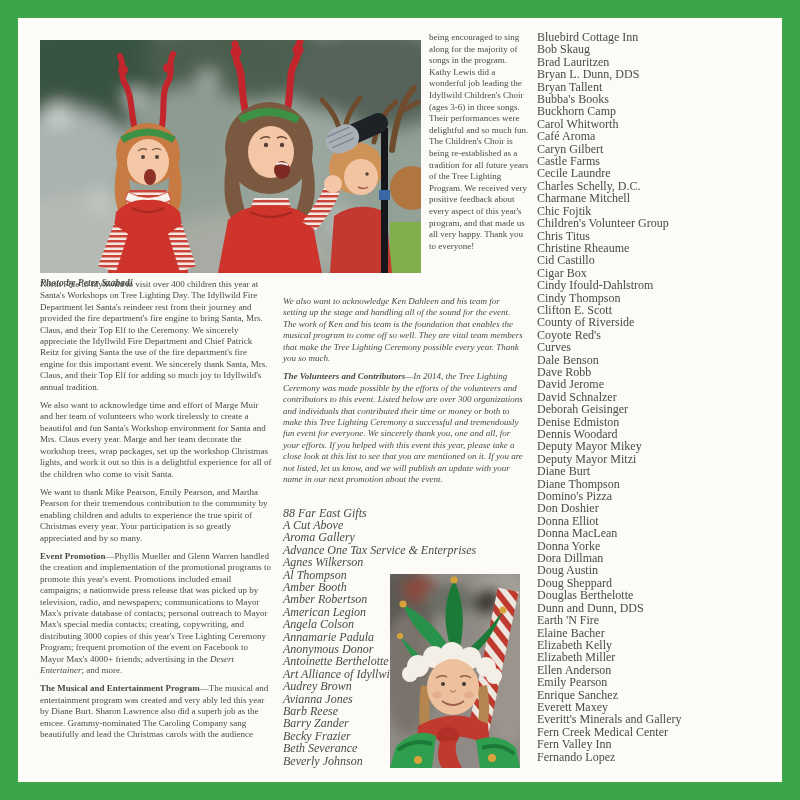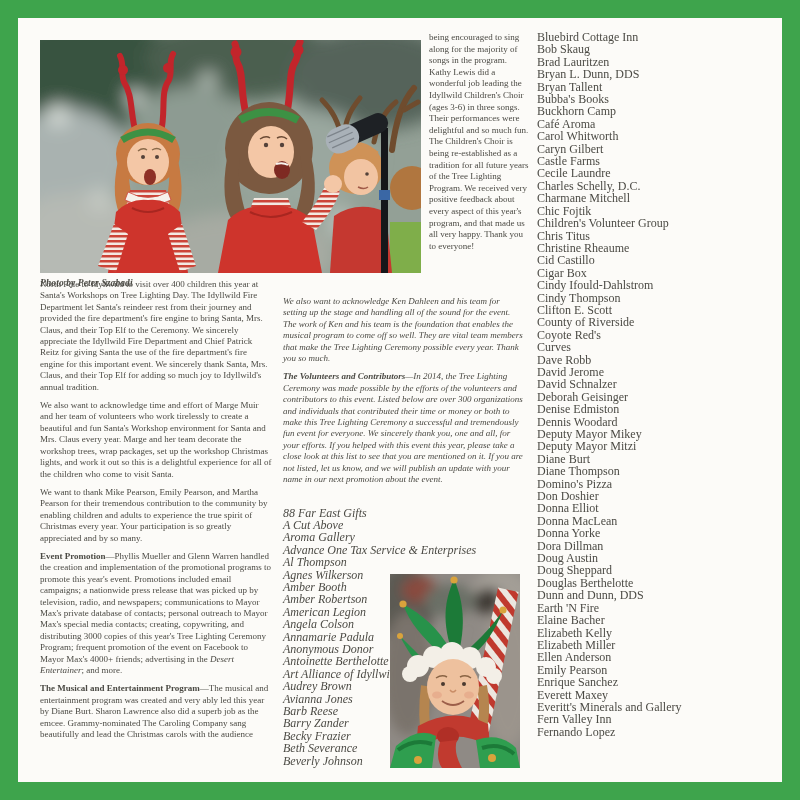--- a/index.html
+++ b/index.html
@@ -169,39 +169,40 @@
       </div>
 
     <div class="abs name-list" id="right-col">
         <div class="name-line">Bluebird Cottage Inn</div>
         <div class="name-line">Bob Skaug</div>
         <div class="name-line">Brad Lauritzen</div>
         <div class="name-line">Bryan L. Dunn, DDS</div>
         <div class="name-line">Bryan Tallent</div>
         <div class="name-line">Bubba's Books</div>
         <div class="name-line">Buckhorn Camp</div>
+        <div class="name-line">Carol Whitworth</div>
         <div class="name-line">Café Aroma</div>
-        <div class="name-line">Carol Whitworth</div>
         <div class="name-line">Caryn Gilbert</div>
         <div class="name-line">Castle Farms</div>
         <div class="name-line">Cecile Laundre</div>
         <div class="name-line">Charles Schelly, D.C.</div>
         <div class="name-line">Charmane Mitchell</div>
         <div class="name-line">Chic Fojtik</div>
         <div class="name-line">Children's Volunteer Group</div>
         <div class="name-line">Chris Titus</div>
         <div class="name-line">Christine Rheaume</div>
         <div class="name-line">Cid Castillo</div>
         <div class="name-line">Cigar Box</div>
         <div class="name-line">Cindy Ifould-Dahlstrom</div>
         <div class="name-line">Cindy Thompson</div>
         <div class="name-line">Clifton E. Scott</div>
         <div class="name-line">County of Riverside</div>
         <div class="name-line">Coyote Red's</div>
         <div class="name-line">Curves</div>
+        <div class="name-line">Dale Benson</div>
         <div class="name-line">Dave Robb</div>
         <div class="name-line">David Jerome</div>
         <div class="name-line">David Schnalzer</div>
         <div class="name-line">Deborah Geisinger</div>
         <div class="name-line">Denise Edmiston</div>
         <div class="name-line">Dennis Woodard</div>
         <div class="name-line">Deputy Mayor Mikey</div>
         <div class="name-line">Deputy Mayor Mitzi</div>
         <div class="name-line">Diane Burt</div>
         <div class="name-line">Diane Thompson</div>
@@ -217,20 +218,21 @@
         <div class="name-line">Dunn and Dunn, DDS</div>
         <div class="name-line">Earth 'N Fire</div>
         <div class="name-line">Elaine Bacher</div>
         <div class="name-line">Elizabeth Kelly</div>
         <div class="name-line">Elizabeth Miller</div>
         <div class="name-line">Ellen Anderson</div>
         <div class="name-line">Emily Pearson</div>
         <div class="name-line">Enrique Sanchez</div>
         <div class="name-line">Everett Maxey</div>
         <div class="name-line">Everitt's Minerals and Gallery</div>
+        <div class="name-line">Fern Creek Medical Center</div>
         <div class="name-line">Fern Valley Inn</div>
         <div class="name-line">Fernando Lopez</div>
       </div>
 
     <div class="abs textcol" id="left-col">
         <p class="body-para"><span>North Pole to Idyllwild to visit over 400 children this year at Santa's Workshops on Tree Lighting Day. The Idyllwild Fire Department let Santa's reindeer rest from their journey and provided the fire department's fire engine to bring Santa, Mrs. Claus, and their Top Elf to the Ceremony. We sincerely appreciate the Idyllwild Fire Department and Chief Patrick Reitz for giving Santa the use of the fire department's fire engine for this important event. We sincerely thank Santa, Mrs. Claus, and their Top Elf for adding so much joy to Idyllwild's annual tradition.</span></p>
         <p class="body-para"><span>We also want to acknowledge time and effort of Marge Muir and her team of volunteers who work tirelessly to create a beautiful and fun Santa's Workshop environment for Santa and Mrs. Claus every year. Marge and her team decorate the workshop trees, wrap packages, set up the workshop Christmas lights, and work it out so this is a delightful experience for all of the children who come to visit Santa.</span></p>
         <p class="body-para"><span>We want to thank Mike Pearson, Emily Pearson, and Martha Pearson for their tremendous contribution to the community by enabling children and adults to experience the true spirit of Christmas every year. Your participation is so greatly appreciated and by so many.</span></p>
         <p class="body-para"><span class="seg-bold">Event Promotion</span><span>—Phyllis Mueller and Glenn Warren handled the creation and implementation of the promotional programs to promote this year's event. Promotions included email campaigns; a nationwide press release that was picked up by television, radio, and newspapers; communications to Mayor Max's private database of contacts; personal outreach to Mayor Max's special media contacts; creating, copywriting, and distributing 3000 copies of this year's Tree Lighting Ceremony Program; frequent promotion of the event on Facebook to Mayor Max's 4000+ friends; advertising in the </span><span class="seg-italic">Desert Entertainer</span><span>; and more.</span></p>
         <p class="body-para"><span class="seg-bold">The Musical and Entertainment Program</span><span>—The musical and entertainment program was created and very ably led this year by Diane Burt. Sharon Lawrence also did a superb job as the emcee. Grammy-nominated The Caroling Company sang beautifully and lead the Christmas carols with the audience</span></p>
@@ -239,22 +241,22 @@
     <div class="abs textcol" id="mid-col">
       <div>
           <p class="body-para"><span>We also want to acknowledge Ken Dahleen and his team for setting up the stage and handling all of the sound for the event. The work of Ken and his team is the foundation that enables the musical program to come off so well. They are vital team members that make the Tree Lighting Ceremony possible every year. Thank you so much.</span></p>
           <p class="body-para"><span class="seg-bold">The Volunteers and Contributors</span><span>—In 2014, the Tree Lighting Ceremony was made possible by the efforts of the volunteers and contributors to this event. Listed below are over 300 organizations and individuals that contributed their time or money or both to make this Tree Lighting Ceremony a successful and tremendously fun event for everyone. We sincerely thank you, one and all, for your efforts. If you helped with this event this year, please take a close look at this list to see that you are mentioned on it. If you are not listed, let us know, and we will publish an update with your name in our next promotion about the event.</span></p>
         </div>
       <div class="name-list">
           <div class="name-line">88 Far East Gifts</div>
           <div class="name-line">A Cut Above</div>
           <div class="name-line">Aroma Gallery</div>
           <div class="name-line">Advance One Tax Service &amp; Enterprises</div>
+          <div class="name-line">Agnes Wilkerson</div>
           <div class="name-line">Al Thompson</div>
-          <div class="name-line">Agnes Wilkerson</div>
           <div class="name-line">Amber Booth</div>
           <div class="name-line">Amber Robertson</div>
           <div class="name-line">American Legion</div>
           <div class="name-line">Angela Colson</div>
           <div class="name-line">Annamarie Padula</div>
           <div class="name-line">Anonymous Donor</div>
           <div class="name-line">Antoinette Berthelotte</div>
           <div class="name-line">Art Alliance of Idyllwild</div>
           <div class="name-line">Audrey Brown</div>
           <div class="name-line">Avianna Jones</div>

